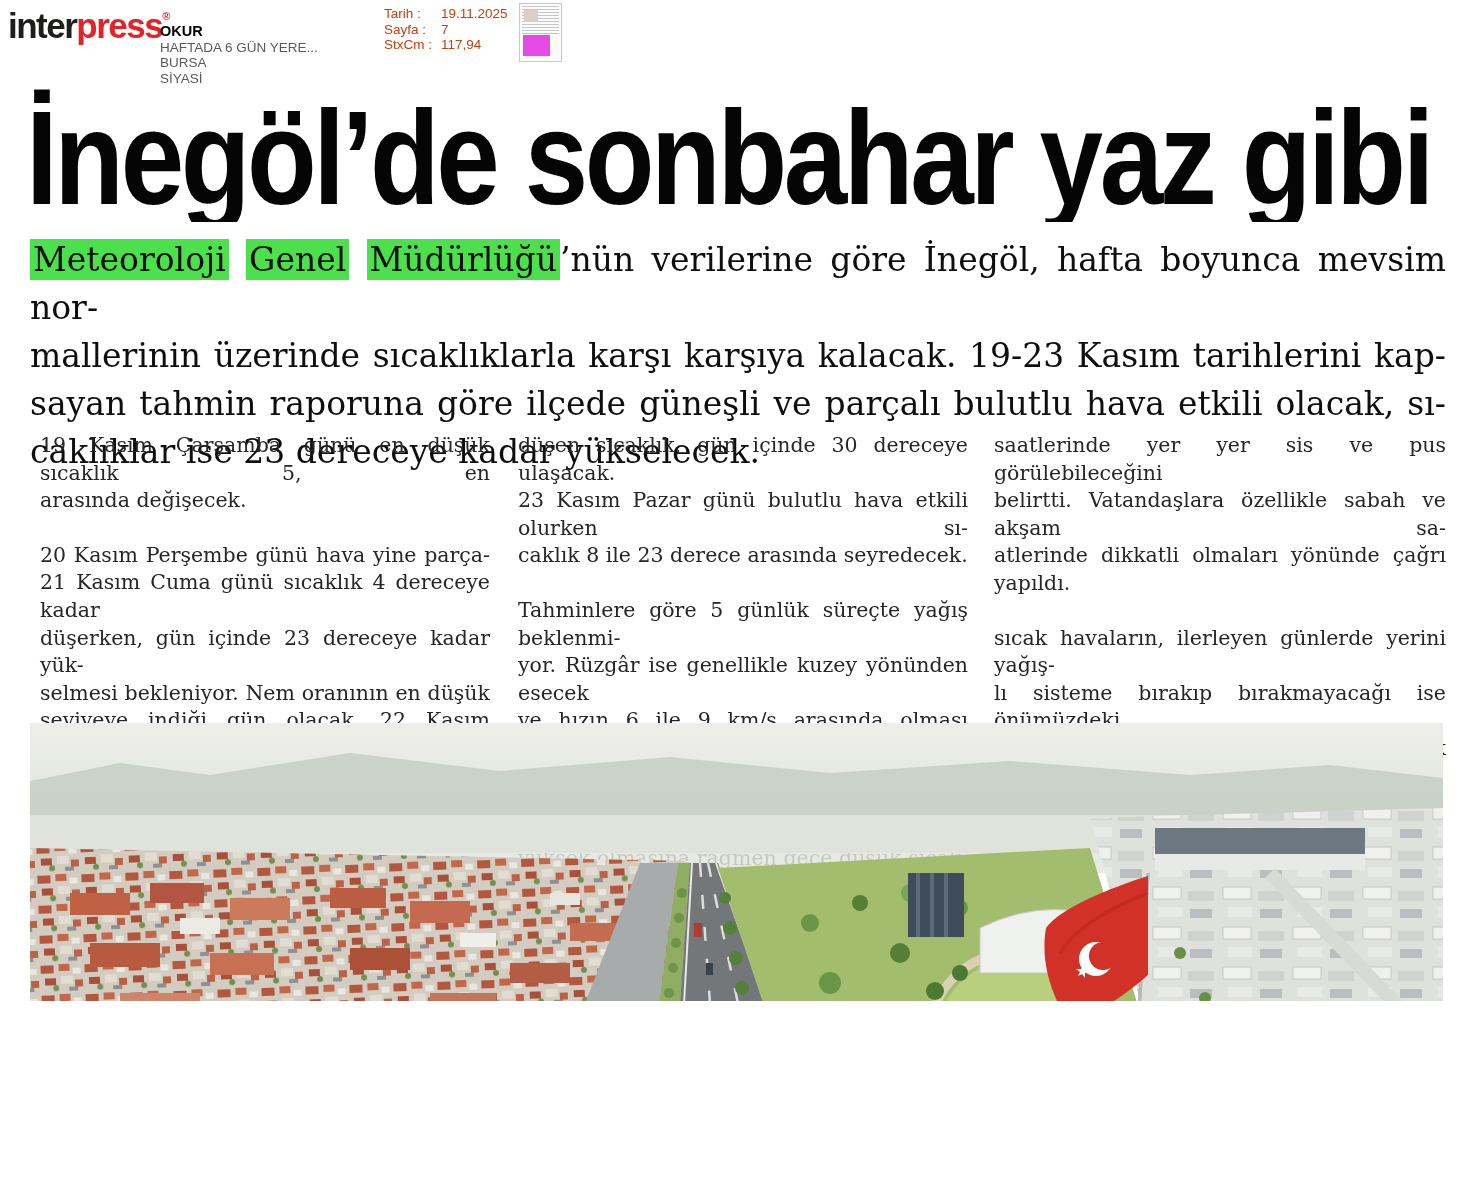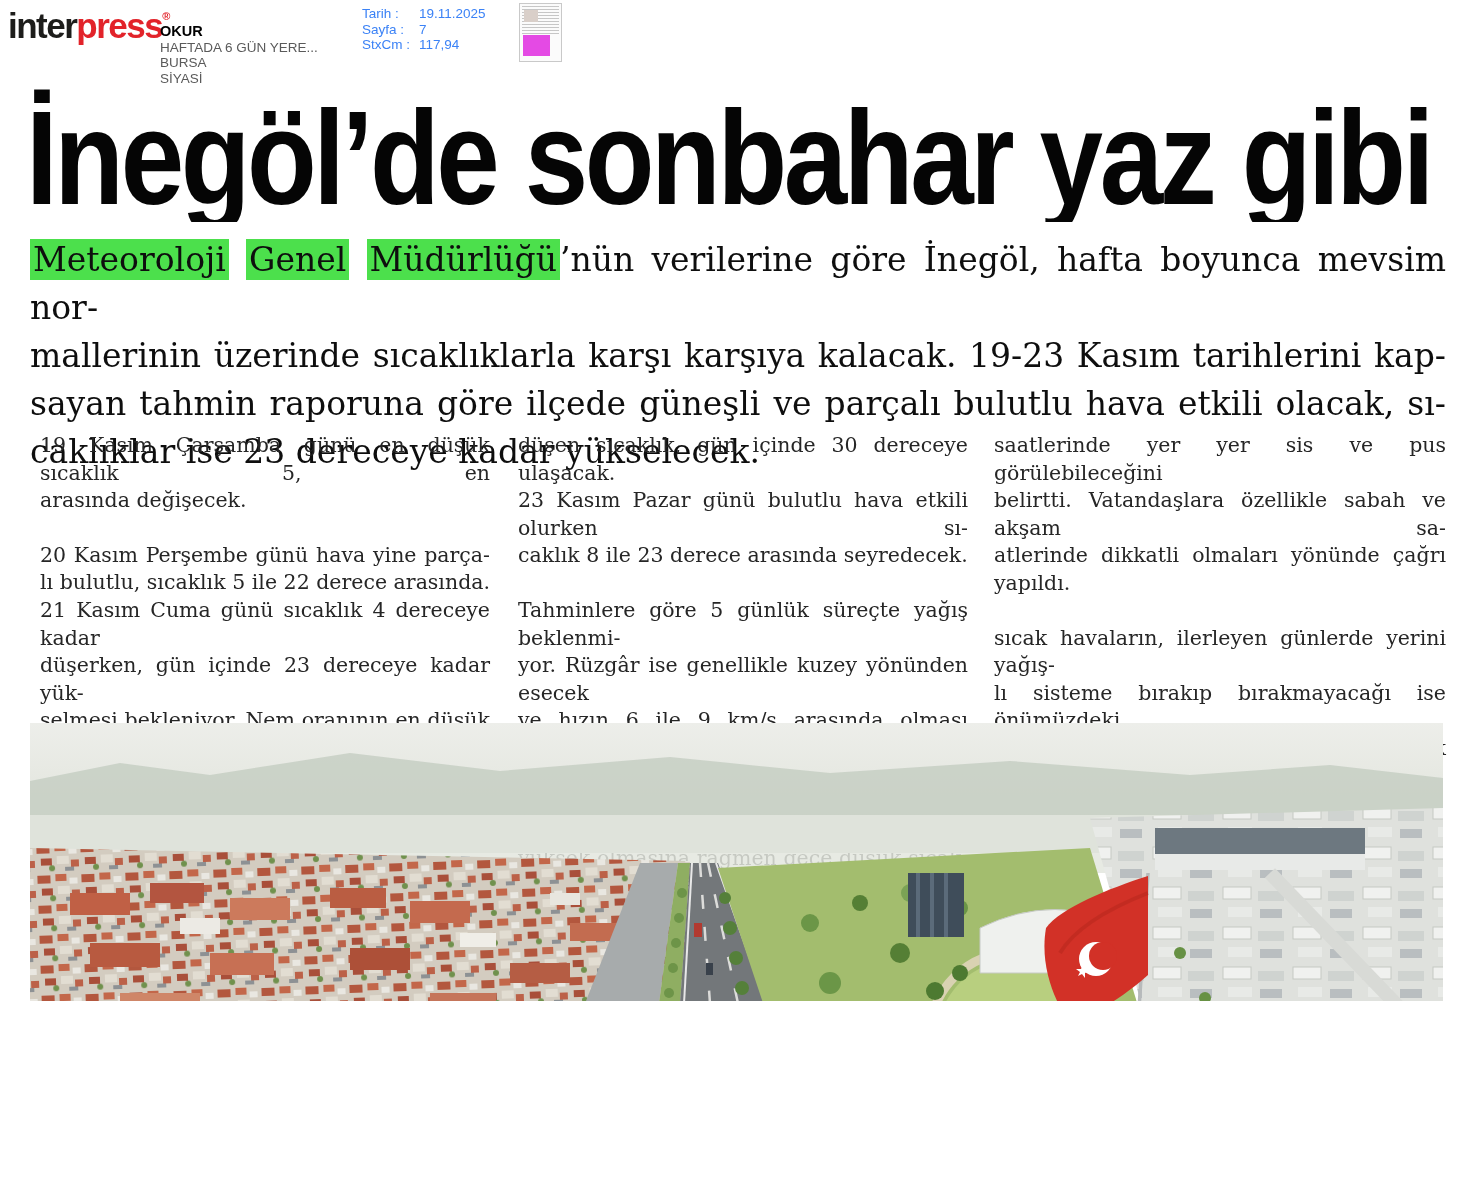--- a/index.html
+++ b/index.html
@@ -6,21 +6,21 @@
   #page{position:relative;width:1457px;height:1001px;background:#ffffff;overflow:hidden;
         font-family:"Liberation Sans",sans-serif;color:#000;}
 
   
   .logo{position:absolute;left:8px;top:8px;font-size:35px;font-weight:bold;letter-spacing:-1.5px;line-height:1;}
   .logo .p1{color:#1d1d1b;}
   .logo .p2{color:#e2232a;}
   .logo .reg{color:#e2232a;font-size:11px;vertical-align:18px;letter-spacing:0;}
   .srcblock{position:absolute;left:160px;top:24px;font-size:13.5px;line-height:15.5px;color:#5a5a5a;}
   .srcblock .srcname{color:#000;font-weight:bold;font-size:14.5px;}
-  .fields{position:absolute;left:362px;top:6px;font-size:13.5px;line-height:15.5px;color:#3b82f6;}
+  .fields{position:absolute;left:384px;top:6px;font-size:13.5px;line-height:15.5px;color:#c2410c;}
   .fields .row{display:flex;}
   .fields .lab{width:57px;}
   .thumb{position:absolute;left:519px;top:3px;width:41px;height:57px;background:#fbfbfb;border:1px solid #c9c9c9;}
   .thumb .noise{position:absolute;left:2px;top:2px;right:2px;height:30px;
      background:
        repeating-linear-gradient(180deg,#b9b9b9 0 1px,transparent 1px 3px);
      opacity:.8;}
   .thumb .noise2{position:absolute;left:4px;top:6px;width:14px;height:12px;background:#d9cfc9;}
   .thumb .hl{position:absolute;left:3px;bottom:5px;width:27px;height:21px;background:#e44ae4;}
 
@@ -96,21 +96,20 @@
     <div class="tline last">caklıklar ise 23 dereceye kadar yükselecek.</div>
   </div>
 
   <div class="col col1">
     <div class="para">
         <div class="tline">19 Kasım Çarşamba günü en düşük sıcaklık 5, en</div>
         <div class="tline last">arasında değişecek.</div>
       </div>
     <div class="para">
         <div class="tline">20 Kasım Perşembe günü hava yine parça-</div>
-        <div class="tline">lı bulutlu, sıcaklık 5 ile 22 derece arasında.</div>
         <div class="tline">21 Kasım Cuma günü sıcaklık 4 dereceye kadar</div>
         <div class="tline">düşerken, gün içinde 23 dereceye kadar yük-</div>
         <div class="tline">selmesi bekleniyor. Nem oranının en düşük</div>
         <div class="tline">seviyeye indiği gün olacak. 22 Kasım Cumar-</div>
         <div class="tline">tesi günü sabah saatlerinde 2 dereceye kadar</div>
       </div>
   </div>
 
   <div class="col col2">
     <div class="para">

